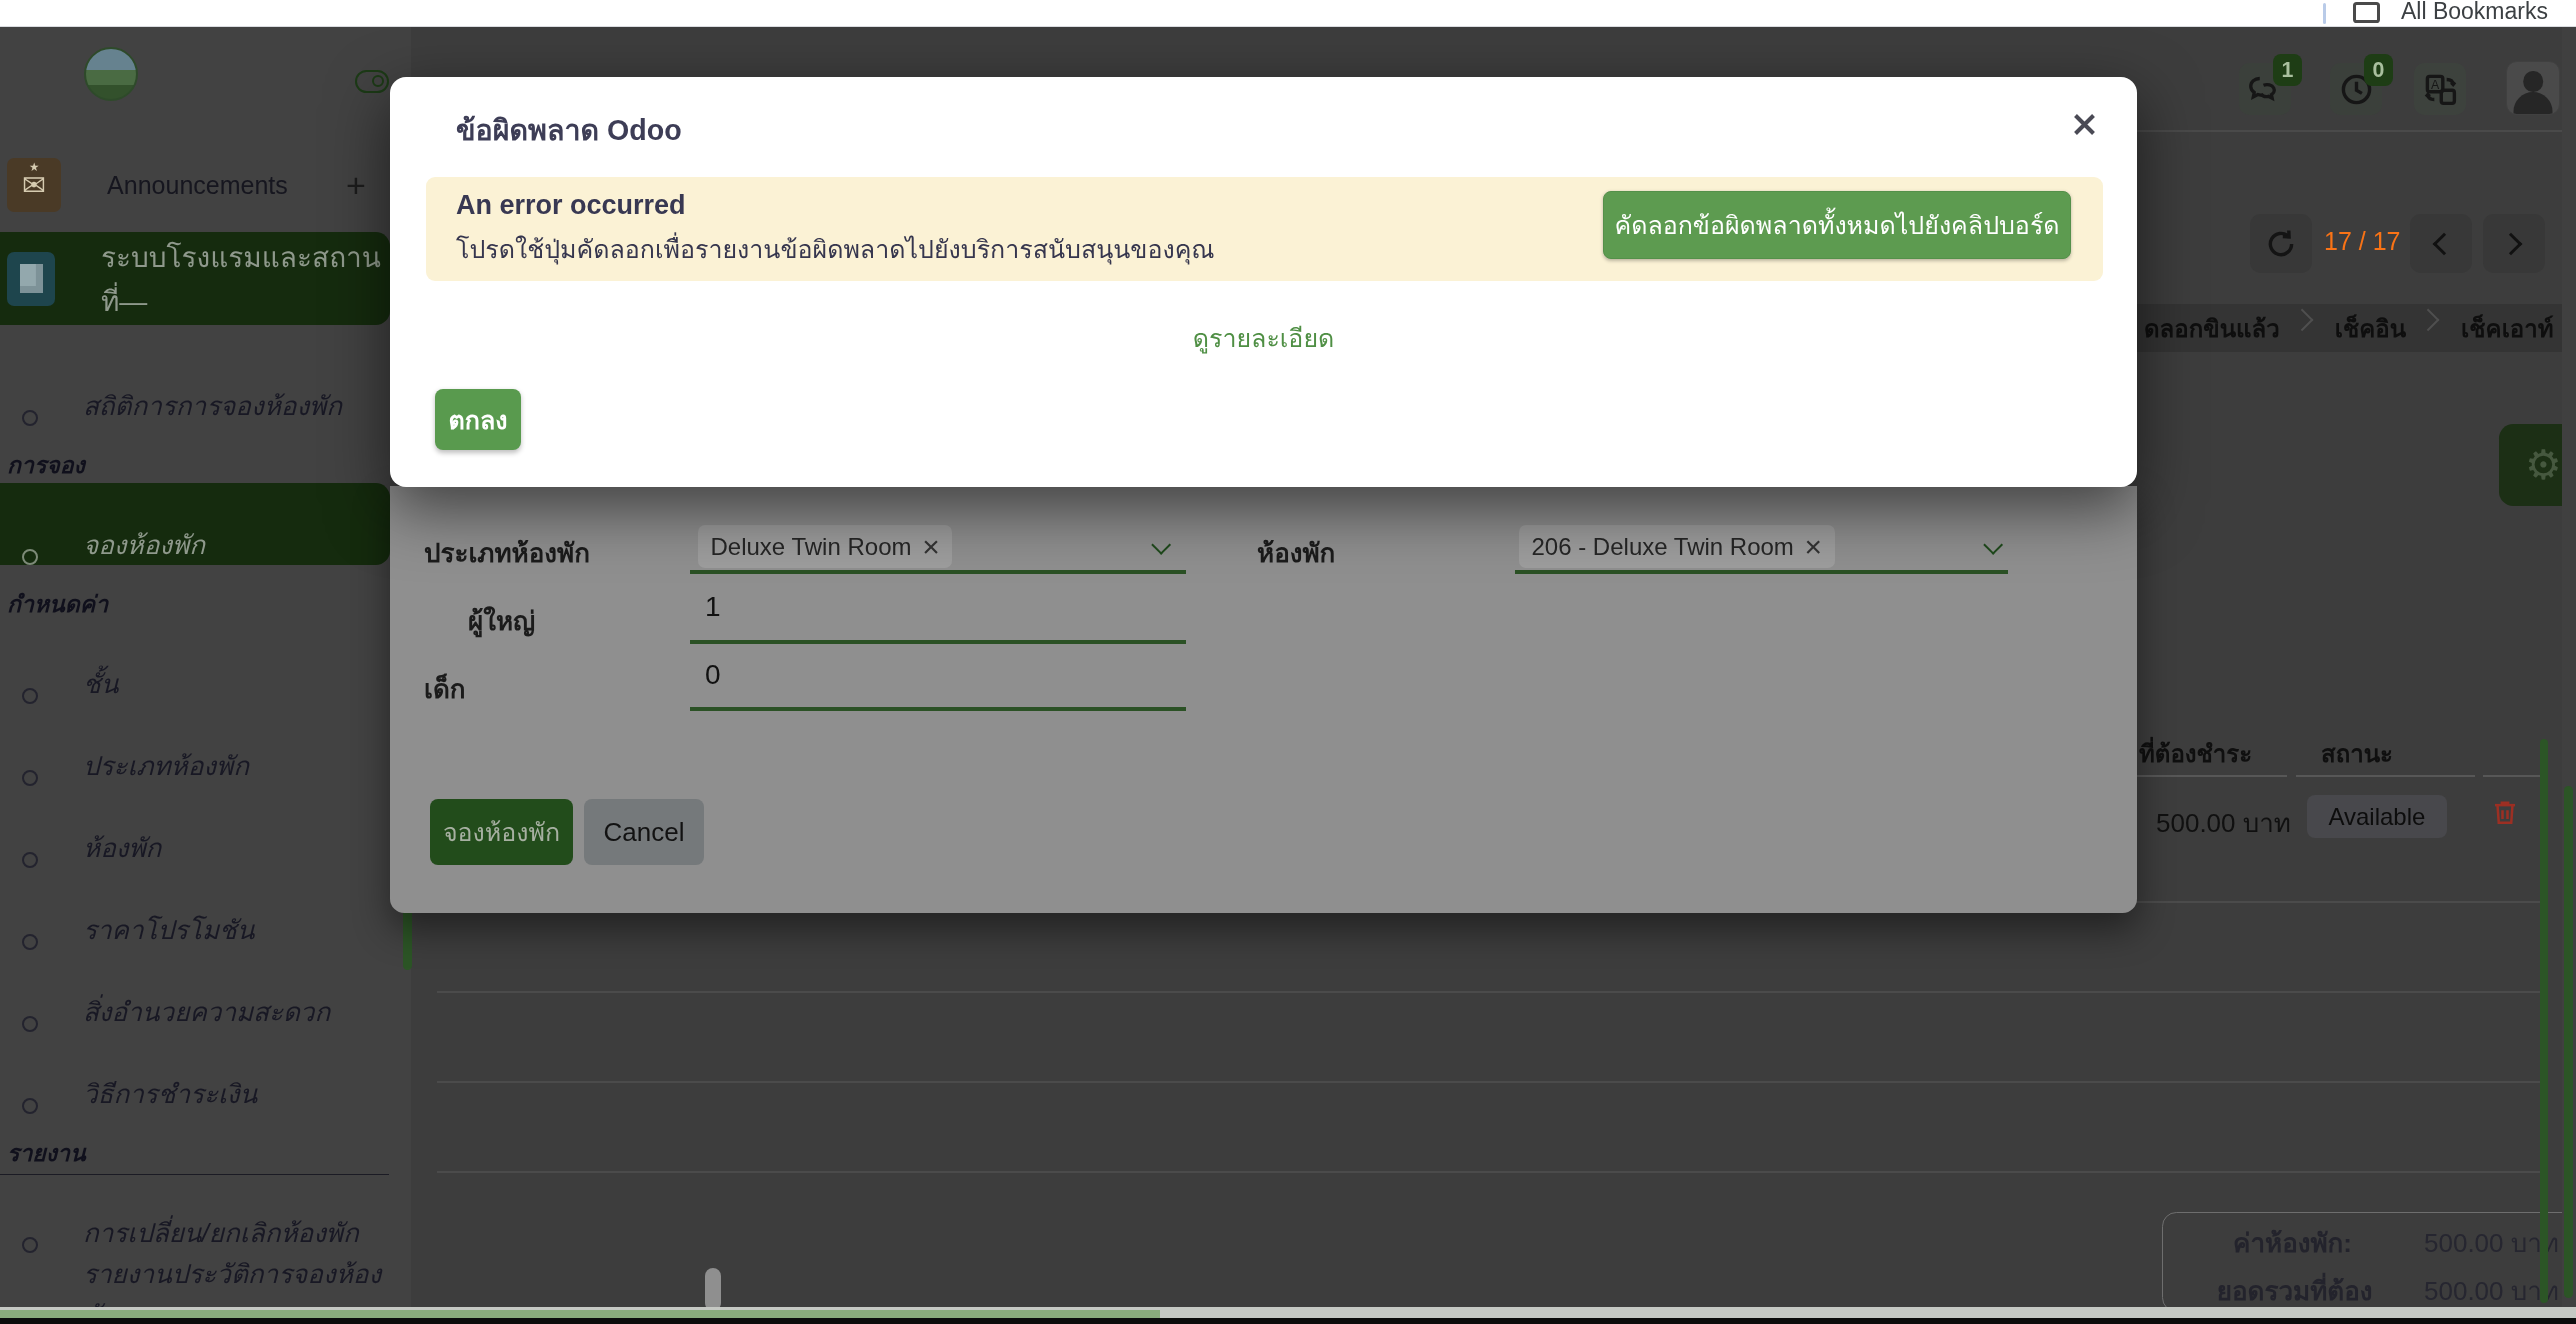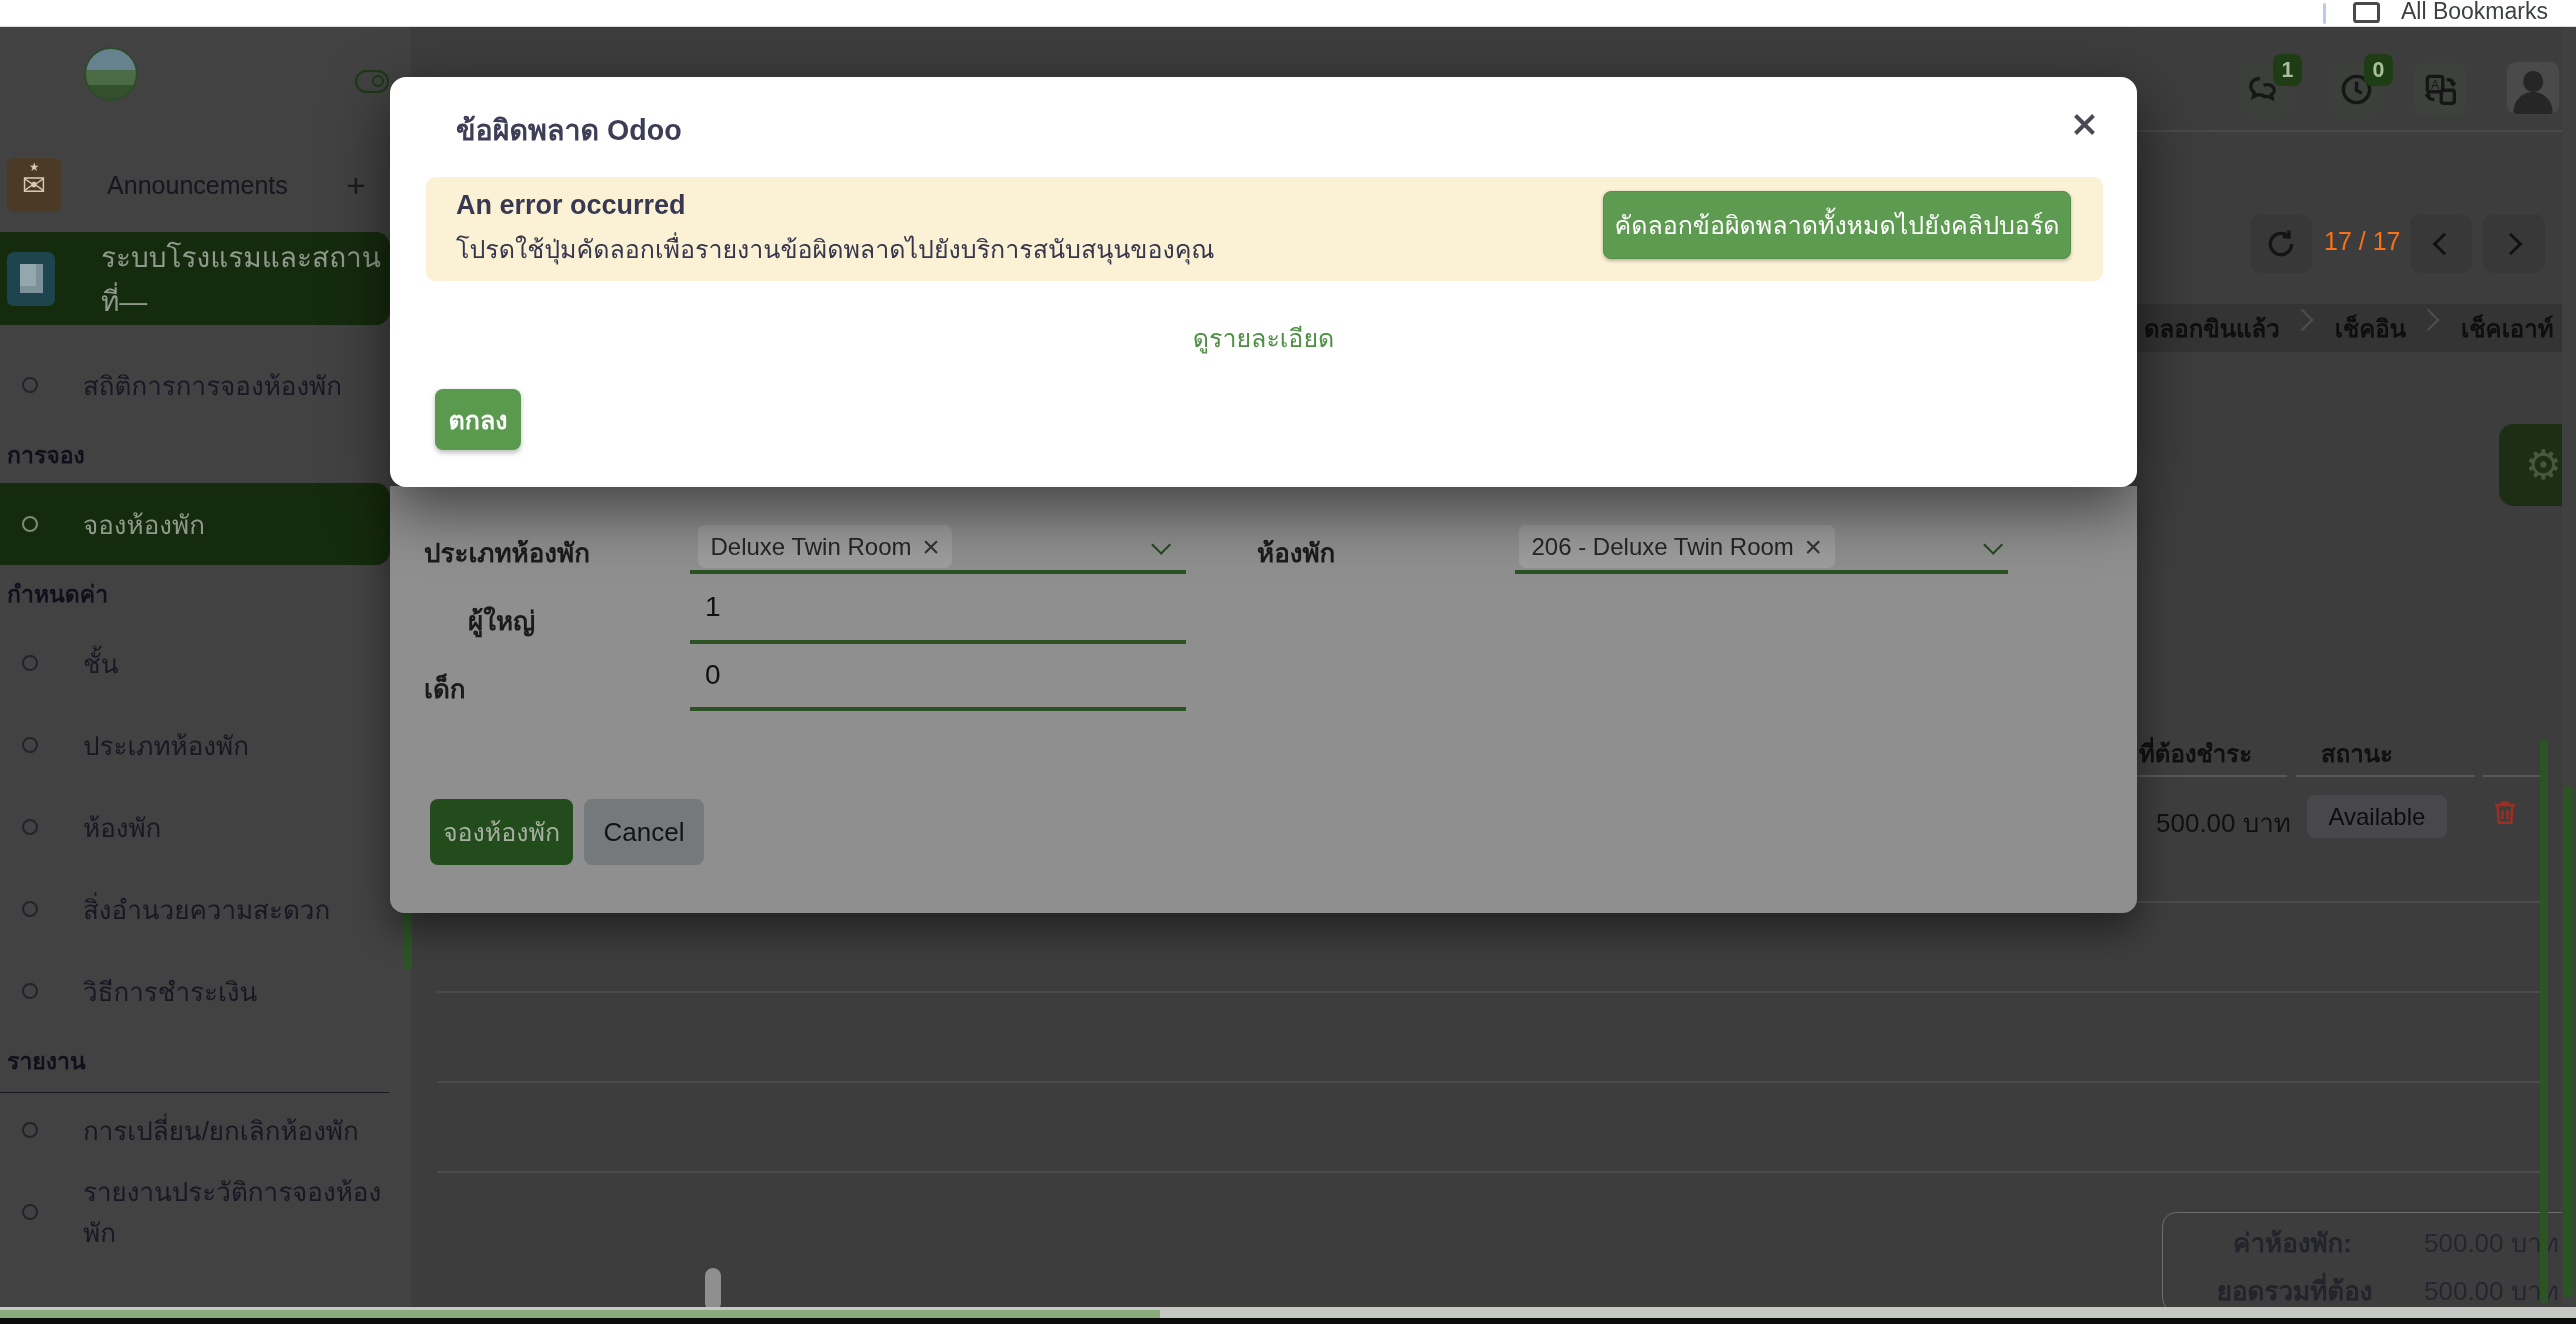--- a/index.html
+++ b/index.html
@@ -30,21 +30,21 @@
   .ann-label{margin-left:46px;font-size:25px;color:#16161f;font-weight:500;}
   .ann-plus{position:absolute;left:346px;font-size:34px;color:#1c1c1c;font-weight:400;}
   .hotel-row{position:absolute;left:0;top:205px;width:390px;height:93px;background:#152b0e;
     border-radius:0 14.3px 14.3px 0;display:flex;align-items:center;}
   .hotel-icon{width:54px;height:54px;margin-left:7.1px;background:#1e454d;border-radius:7.1px;
     display:flex;align-items:center;justify-content:center;}
   .hotel-icon b{display:block;width:23px;height:28.6px;background:#93a8ad;
     box-shadow:inset 5.4px 0 0 #1e454d00, inset -7.1px -7.1px 0 #7d9298;}
   .hotel-label{margin-left:46px;font-size:28px;color:#8f998c;}
   .menu{position:absolute;left:0;top:317px;width:411px;}
-  .mi{height:82px;display:flex;align-items:center;padding-left:22px;position:relative;}
+  .mi{height:82px;display:flex;align-items:flex-end;padding-left:22px;position:relative;font-style:italic;}
   .mi .bullet{width:16px;height:16px;border:2.7px solid #23232e;border-radius:50%;margin-right:45px;flex:0 0 auto;}
   .mi .mi-label{font-size:26px;color:#181824;}
   .mi.section{height:57px;padding-left:7.1px;}
   .mi.section .mi-label{font-size:23px;font-weight:700;color:#10101c;}
   .mi.active{background:#152b0e;border-radius:0 14.3px 14.3px 0;width:390px;}
   .mi.active .mi-label{color:#8f998c;}
   .mi.active .bullet{border-color:#7d8a78;}
   .mi.rule::after{content:"";position:absolute;left:0;right:22px;bottom:-3.6px;border-bottom:1.8px solid #1b1b24;}
   .side-scroll{position:absolute;left:403px;top:253px;width:9px;height:690px;background:#2c5526;border-radius:4.5px;}
 
@@ -192,20 +192,24 @@
         <div class="mi">
           <span class="bullet"></span>
           <span class="mi-label">ประเภทห้องพัก</span>
         </div>
         <div class="mi">
           <span class="bullet"></span>
           <span class="mi-label">ห้องพัก</span>
         </div>
         <div class="mi">
           <span class="bullet"></span>
+          <span class="mi-label">ราคาโปรโมชัน</span>
+        </div>
+        <div class="mi">
+          <span class="bullet"></span>
           <span class="mi-label">สิ่งอำนวยความสะดวก</span>
         </div>
         <div class="mi">
           <span class="bullet"></span>
           <span class="mi-label">วิธีการชำระเงิน</span>
         </div>
         <div class="mi section rule">
 
           <span class="mi-label">รายงาน</span>
         </div>

